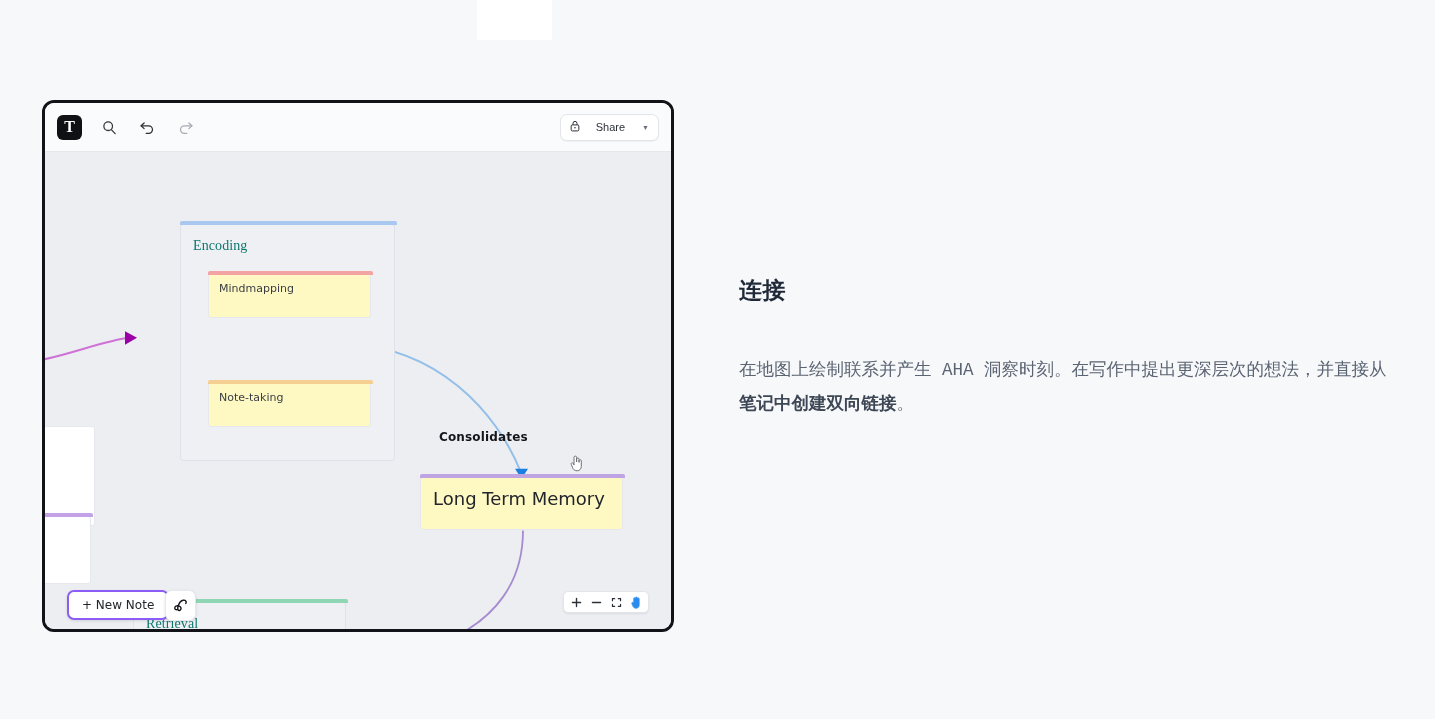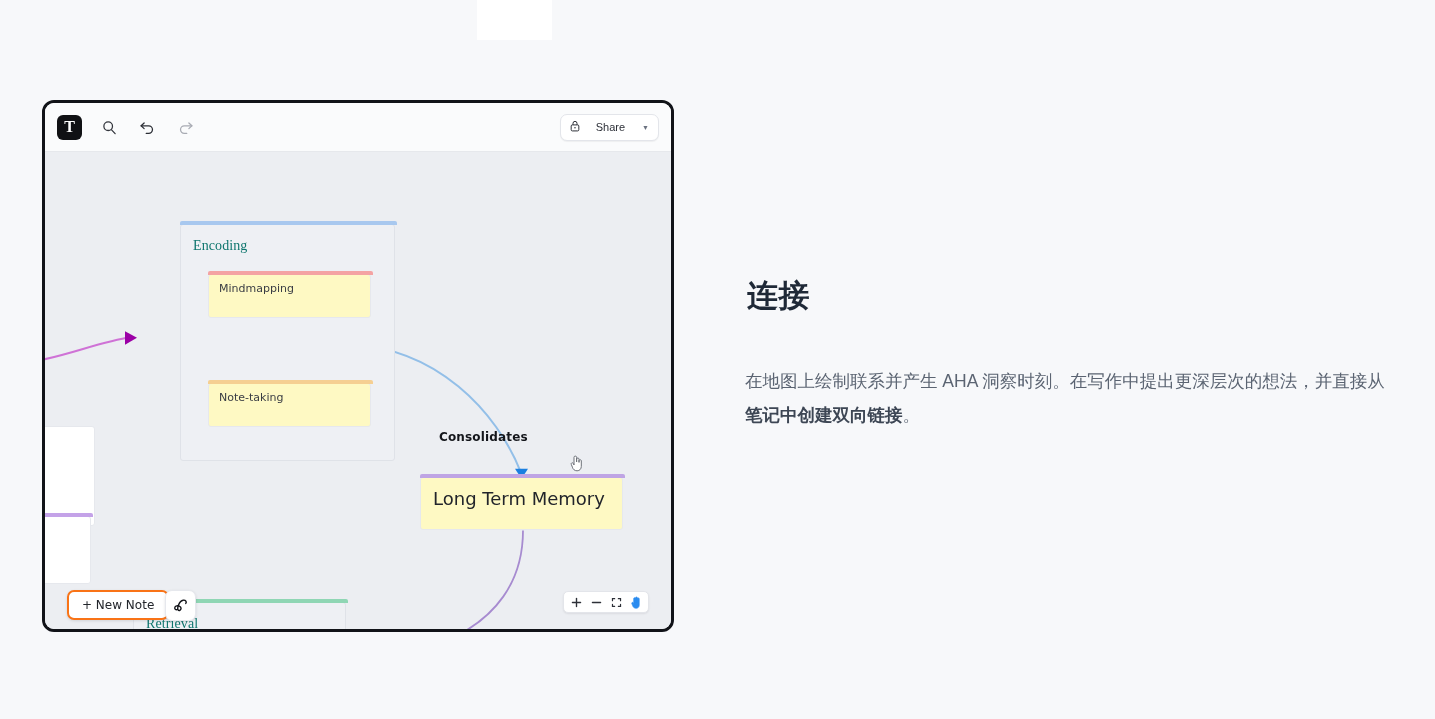--- a/index.html
+++ b/index.html
@@ -59,38 +59,38 @@
   
   #card-left-1{position:absolute;left:-22px;top:274px;width:72px;height:100px;
     background:#fff;border:1px solid #e6e8ed;border-radius:3px;box-sizing:border-box;}
   #card-left-2{position:absolute;left:-22px;top:364px;width:68px;height:68px;
     background:#fff;border:1px solid #e6e8ed;border-radius:3px;box-sizing:border-box;}
   #card-left-2 .pbar{position:absolute;left:-1px;top:-4px;height:4px;width:70px;
     background:#c4a2e8;border-radius:2px 2px 0 0;}
 
   
   #new-note-button{position:absolute;left:22px;top:438px;padding:6px 13px;
-    background:#fff;border:2px solid #f97316;border-radius:7px;font-size:12px;color:#22252b;
+    background:#fff;border:2px solid #8b5cf6;border-radius:7px;font-size:12px;color:#22252b;
     font-family:"DejaVu Sans",sans-serif;box-shadow:0 1px 3px rgba(16,18,25,.12);}
   #pen-button{position:absolute;left:120px;top:438px;width:29px;height:29px;background:#fff;
     border:1px solid #e6e8ed;border-radius:7px;display:flex;align-items:center;
     justify-content:center;box-shadow:0 1px 3px rgba(16,18,25,.12);}
   #zoom-controls{position:absolute;right:22px;bottom:16px;height:20px;display:flex;
     align-items:center;gap:0;background:#fff;border:1px solid #e3e5ea;border-radius:5px;
     box-shadow:0 1px 2px rgba(16,18,25,.08);padding:0 2px;}
   #zoom-controls .zc{width:20px;height:18px;display:flex;align-items:center;justify-content:center;}
 
   #hand-cursor{position:absolute;left:524px;top:302px;width:16px;height:18px;}
 
   
   #text-panel{position:absolute;left:739px;top:275px;width:660px;}
-  #panel-heading{font-size:31px;font-weight:700;color:#1f2937;margin:0 0 48px 8px;
+  #panel-heading{font-size:23px;font-weight:700;color:#1f2937;margin:0 0 48px 0;
     font-family:"DejaVu Sans",sans-serif;letter-spacing:.5px;}
-  #panel-body{font-size:17.5px;line-height:1.92;color:#5b6472;margin:6px;
-    font-family:Liberation Sans, sans-serif;}
+  #panel-body{font-size:17.5px;line-height:1.92;color:#5b6472;margin:0;
+    font-family:Liberation Mono, monospace;}
   #panel-body .strong{font-weight:700;color:#3d4654;}
 </style>
 </head>
 <body>
 
 <div id="top-frag-b">
   
 </div>
 
 <div id="app-window">

